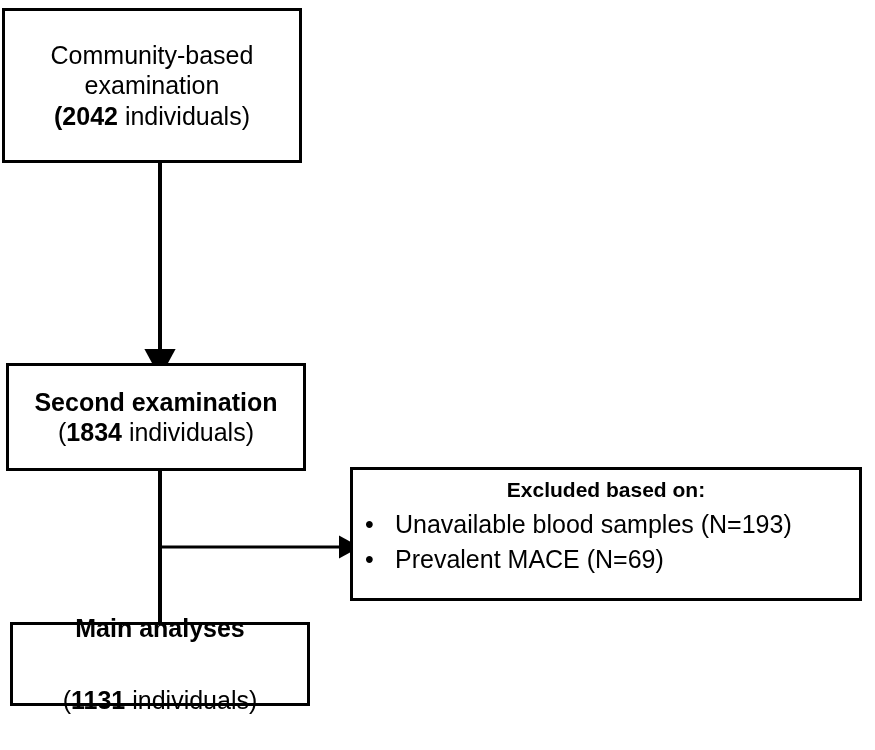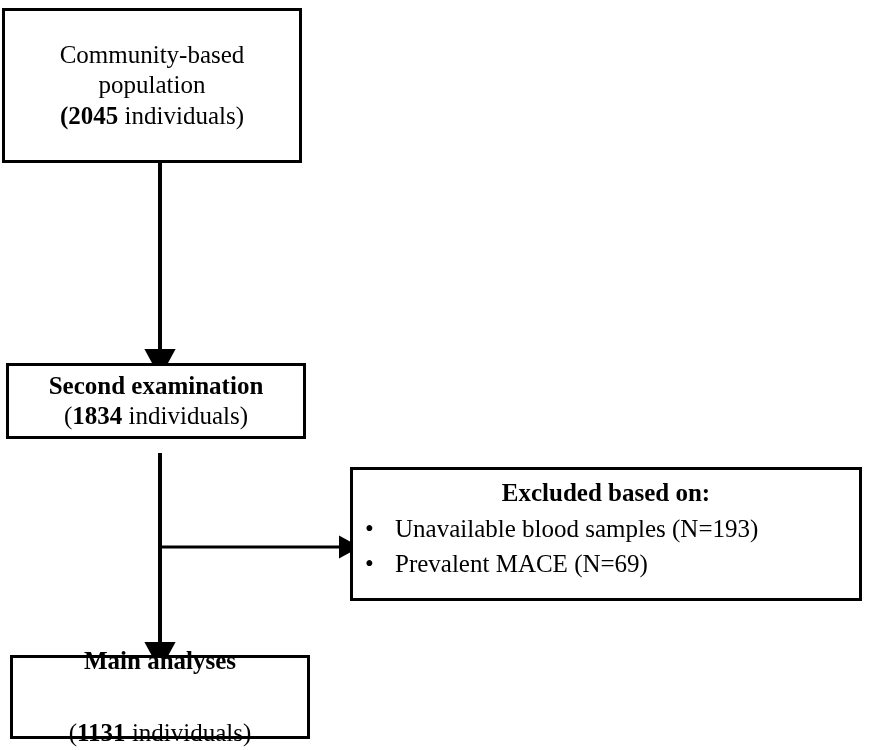--- a/index.html
+++ b/index.html
@@ -21,21 +21,20 @@
   }
   .node-box {
     position: absolute;
     box-sizing: border-box;
     border: 3px solid #000000;
     background: #ffffff;
     display: flex;
     flex-direction: column;
     justify-content: center;
     align-items: center;
-    font-family: Liberation Serif, serif;
   }
   .line {
     margin: 0;
     padding: 0;
     line-height: 1.22;
     font-size: 25px;
     font-weight: 400;
     white-space: nowrap;
     text-align: center;
   }
@@ -48,36 +47,36 @@
   .line .n {
     font-weight: 400;
     margin-top: 40px;
   }
 
   
   #box-first {
     left: 2px;  top: 8px;   width: 300px; height: 155px;
   }
   #box-second {
-    left: 6px;  top: 363px; width: 300px; height: 76px;
+    left: 6px;  top: 363px; width: 300px; height: 108px;
   }
   #box-excluded {
     left: 350px; top: 467px; width: 512px; height: 134px;
     justify-content: flex-start;
     align-items: stretch;
     padding-top: 7px;
   }
   #box-main {
-    left: 10px; top: 655px; width: 300px; height: 84px; gap: 41px;
+    left: 10px; top: 622px; width: 300px; height: 84px; gap: 41px;
   }
 
   
   .excl-title {
     text-align: center;
-    font-size: 25px;
+    font-size: 21px;
     font-weight: 700;
     line-height: 1.25;
   }
   .excl-list {
     margin: 4px 0 0 0;
     padding: 0;
     list-style: none;
   }
   .excl-list li {
     position: relative;
@@ -119,23 +118,23 @@
 
     <line x1="160" y1="163" x2="160" y2="355" stroke="#000000" stroke-width="4" marker-end="url(#arrowhead)"></line>
 
     <line x1="160" y1="453" x2="160" y2="648" stroke="#000000" stroke-width="4" marker-end="url(#arrowhead)"></line>
 
     <line x1="160" y1="547" x2="343" y2="547" stroke="#000000" stroke-width="3" marker-end="url(#arrowhead)"></line>
   </svg>
 
   <div class="node-box" id="box-first">
     <div class="line">Community-based</div>
-    <div class="line">population</div>
+    <div class="line">examination</div>
     <div class="line">
-      <span class="b">(</span><span class="b">2045</span><span class="n"> individuals)</span>
+      <span class="b">(</span><span class="b">2042</span><span class="n"> individuals)</span>
     </div>
   </div>
 
   <div class="node-box" id="box-second">
     <div class="line bold">Second examination</div>
     <div class="line">
       <span class="n">(</span><span class="b">1834</span><span class="n"> individuals)</span>
     </div>
   </div>
 

